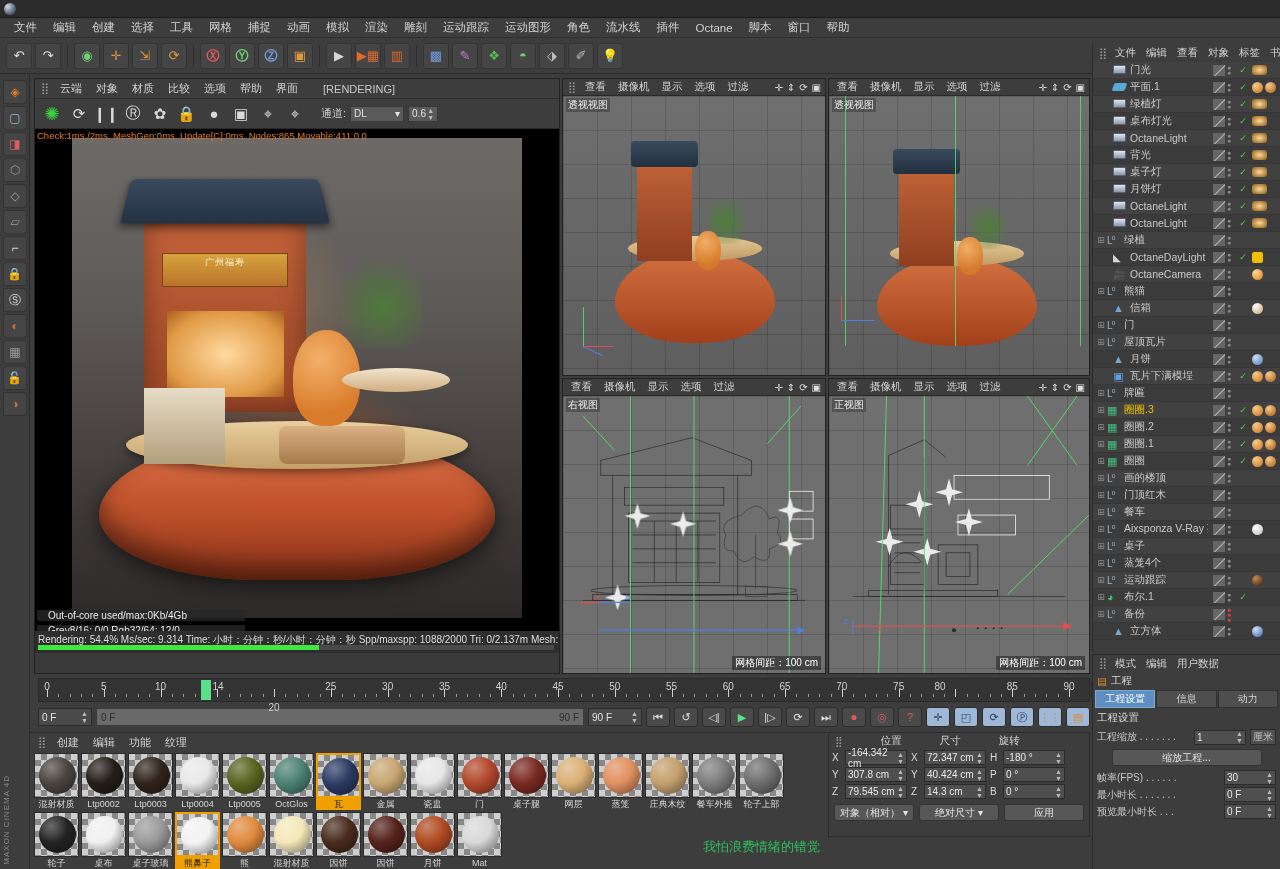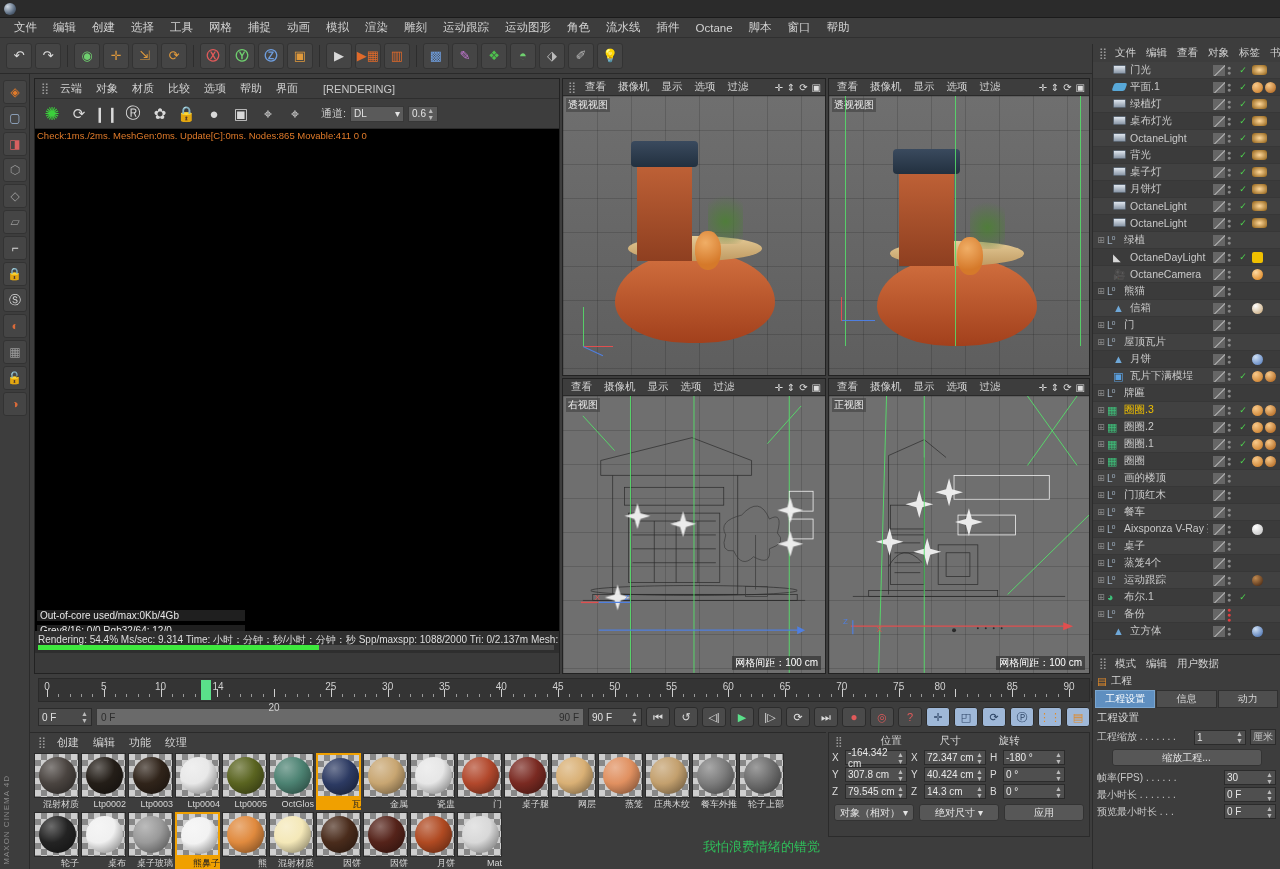--- a/index.html
+++ b/index.html
@@ -79,21 +79,21 @@
   .sc-table { position:absolute; left:60%; top:48%; width:24%; height:5%;
     background:linear-gradient(180deg,#f2e4cb,#cfae82); border-radius:50%;}
   .sc-plant { position:absolute; left:60%; top:22%; width:18%; height:22%;
     background:radial-gradient(circle at 50% 60%, #4f7a3a, rgba(40,70,30,0) 68%);}
   .sc-cart { position:absolute; left:16%; top:52%; width:18%; height:16%;
     background:linear-gradient(180deg,#e7dcc6,#b39f7c);}
   .sc-logs { position:absolute; left:46%; top:60%; width:28%; height:8%;
     background:linear-gradient(180deg,#d9b184,#a87a4b); border-radius:8px;}
 
   .render-status { position:absolute; left:0; top:0; font-size:9.5px; color:#e07b2a; padding:1px 2px; white-space:nowrap;}
-  .ov { position:absolute; background:rgba(40,40,40,.78); font-size:10px; color:#e8e8e8; padding:0 3px; white-space:nowrap;}
+  .ov { position:absolute; background:rgba(40,40,40,.78); font-size:10px; color:#e8e8e8; padding:0 11px; white-space:nowrap;}
   .lv-foot { position:absolute; left:0; right:0; bottom:0; height:22px; background:#2e2e2e;}
   .lv-footline { position:absolute; left:3px; top:2px; font-size:10px; color:#dedede; white-space:nowrap;}
   .lv-progress { position:absolute; left:3px; bottom:3px; height:5px; width:516px; background:#4a4a4a;}
   .lv-progress i { display:block; height:100%; width:54.4%; background:#3ee83e;}
   .minibtn { display:inline-block; border:1px solid #7a7a7a; background:#5a5a5a; padding:0 4px; margin-left:4px; font-size:10px; color:#eee;}
 
   
   .vpgrid { position:absolute; left:562px; top:78px; width:528px; height:596px;}
   .vp { position:absolute; border:1px solid #222; background:#6a6a6a; overflow:hidden;}
   .vp-head { height:17px; background:#3d3d3d; display:flex; align-items:center; gap:0; padding-left:2px; border-bottom:1px solid #2a2a2a;}
@@ -155,21 +155,21 @@
   .mm-head { height:18px; display:flex; align-items:center; gap:0; padding-left:4px;}
   .mm-head .mi { padding:0 7px; font-size:11px; color:#d2d2d2;}
   .mm-grid { display:flex; flex-wrap:wrap; gap:2px; padding:2px 4px;}
   .mat { width:45px; }
   .mat .sw { width:45px; height:45px; border:1px solid #2b2b2b;
      background-image:linear-gradient(45deg,#888 25%,transparent 25%),linear-gradient(-45deg,#888 25%,transparent 25%),
                       linear-gradient(45deg,transparent 75%,#888 75%),linear-gradient(-45deg,transparent 75%,#888 75%);
      background-size:12px 12px; background-position:0 0,0 6px,6px -6px,-6px 0px; background-color:#cfcfcf;
      position:relative; overflow:hidden;}
   .mat .ball { position:absolute; left:4px; top:3px; width:37px; height:37px; border-radius:50%;}
-  .mat .nm { font-size:9px; color:#d7d7d7; text-align:right; line-height:12px; height:12px; overflow:hidden; white-space:nowrap;}
+  .mat .nm { font-size:9px; color:#d7d7d7; text-align:center; line-height:12px; height:12px; overflow:hidden; white-space:nowrap;}
   .mat.selected .sw { border:2px solid #f0a000;}
   .mat.selected .nm { background:#f0a000; color:#222;}
 
   
   .coords { position:absolute; left:828px; top:732px; width:262px; height:105px; background:#3d3d3d; border:1px solid #2b2b2b;}
   .co-head { height:16px; display:flex; align-items:center; gap:38px; padding-left:6px; font-size:10.5px; color:#d8d8d8;}
   .co-row { display:flex; align-items:center; gap:4px; padding:1px 3px;}
   .co-lbl { width:9px; font-size:10px; color:#dcdcdc;}
   .co-in { width:62px; height:15px; background:#4f4f4f; border:1px solid #2b2b2b; font-size:10px; color:#e8e8e8;
            display:flex; align-items:center; justify-content:space-between; padding:0 2px;}
@@ -325,20 +325,35 @@
           <span>▾</span>
         </div>
         <div class="numbox">
           <span>0.6</span>
           <span class="spin">▲<br>▼</span>
         </div>
       </div>
     </div>
 
     <div class="lv-canvas">
+      <div class="render-img">
+        <div class="sc-cake"></div>
+        <div class="sc-plate"></div>
+        <div class="sc-house"></div>
+        <div class="sc-win"></div>
+        <div class="sc-sign">
+            <span>广州福寿</span>
+          </div>
+        <div class="sc-roof"></div>
+        <div class="sc-plant"></div>
+        <div class="sc-dog"></div>
+        <div class="sc-table"></div>
+        <div class="sc-cart"></div>
+        <div class="sc-logs"></div>
+      </div>
       <div class="render-status">Check:1ms./2ms. MeshGen:0ms. Update[C]:0ms. Nodes:865 Movable:411  0 0</div>
 
       <div class="ov" style="left:2px; top:481px; width:208px;">
         <span>Out-of-core used/max:0Kb/4Gb</span>
       </div>
       <div class="ov" style="left:2px; top:496px; width:208px;">
         <span>Grey8/16: 0/0          Rgb32/64: 12/0</span>
       </div>
       <div class="ov" style="left:2px; top:511px; width:208px;">
         <span>Used/free/total vram: 1.026Gb/3.703Gb/6G</span>

